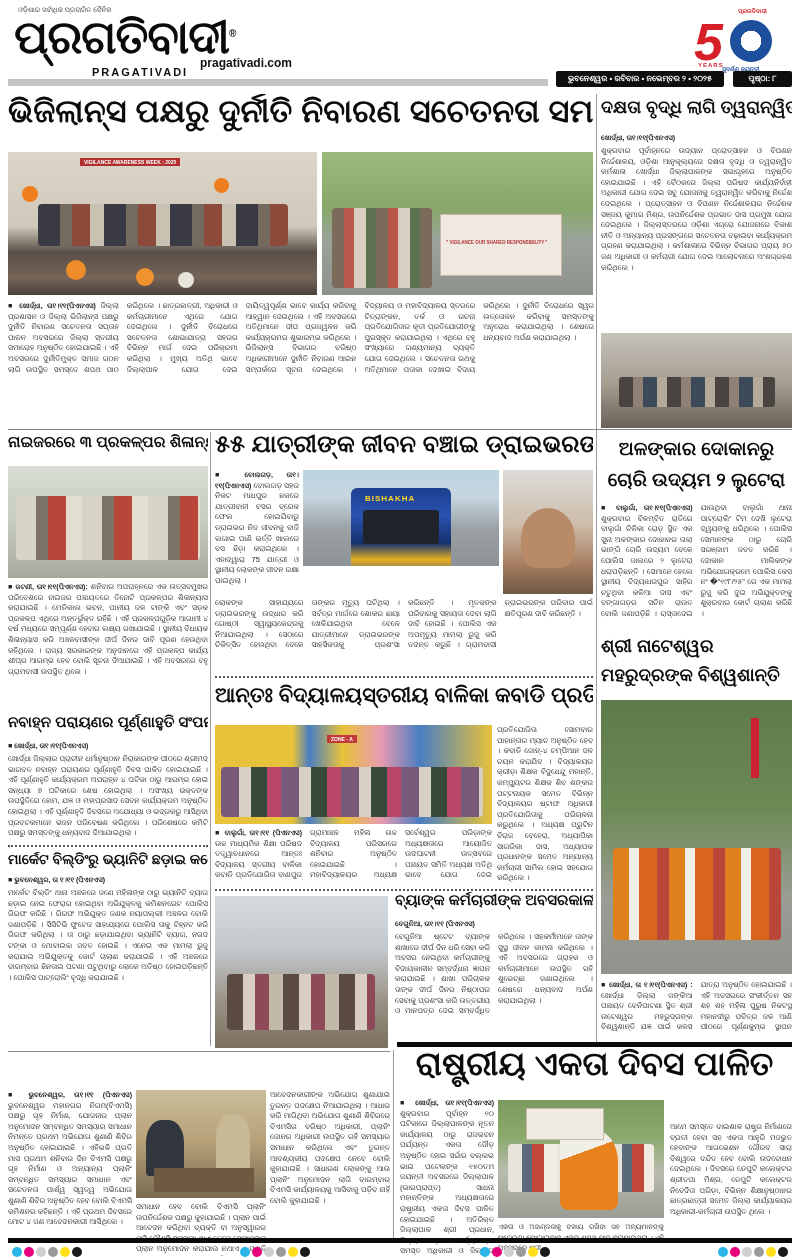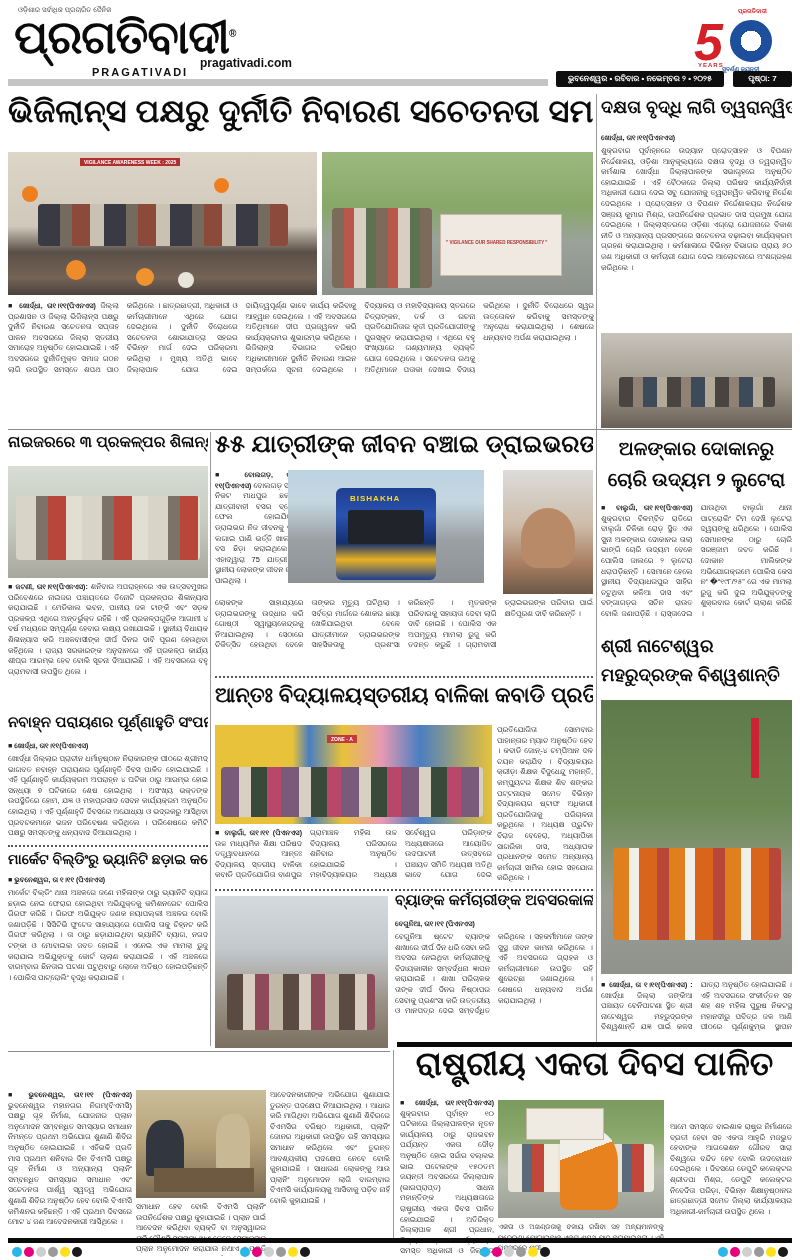--- a/index.html
+++ b/index.html
@@ -56,21 +56,21 @@
   <div class="abs" id="emblem">
     <span class="etop">ପ୍ରଗତିବାଦୀ</span>
     <span class="five">5</span>
     <span class="ring"></span>
     <span class="years">YEARS</span>
     <span class="ebot">ସୁବର୍ଣ୍ଣ ଜୟନ୍ତୀ</span>
   </div>
 
   <div class="abs grayrule" style="left:8px;top:79px;width:540px;height:7px;"></div>
   <div class="abs pill" style="left:556px;top:71px;width:168px;height:16px;">ଭୁବନେଶ୍ୱର • ରବିବାର • ନଭେମ୍ବର ୨ • ୨୦୨୫</div>
-  <div class="abs pill" style="left:733px;top:71px;width:59px;height:16px;">ପୃଷ୍ଠା: 7</div>
+  <div class="abs pill" style="left:733px;top:71px;width:59px;height:16px;">ପୃଷ୍ଠା: ୮</div>
 
   <div class="abs vline" style="left:596px;top:94px;height:948px;"></div>
   <div class="abs vline" style="left:210px;top:432px;height:614px;"></div>
   <div class="abs hline" style="left:8px;top:429px;width:784px;"></div>
   <div class="abs vline" style="left:393px;top:1050px;height:188px;"></div>
 
   <div class="abs hl nowrap center" style="left:8px;top:94px;width:586px;height:48px;font-size:32px;">ଭିଜିଲାନ୍ସ ପକ୍ଷରୁ ଦୁର୍ନୀତି ନିବାରଣ ସଚେତନତା ସମାରୋହ</div>
 
   <div class="abs photo" style="left:8px;top:152px;width:309px;height:143px;background:linear-gradient(#ddd6c8 0%,#d0c9bb 52%,#5a4f47 70%,#756457 88%,#4a423c 100%);">
     <span class="tag" style="left:72px;top:6px;background:#b03030;color:#fff;font-size:5px;padding:1px 4px;">VIGILANCE AWARENESS WEEK : 2025</span>
@@ -107,21 +107,21 @@
   <div class="abs body" style="left:8px;top:582px;width:200px;height:128px;">
     <b>■ ଜଟଣୀ, ତା୧।୧୧(ପିଏନଏସ):</b>
     <span>ଶନିବାର ଅପରାହ୍ନରେ ଏକ ଉତ୍ସବମୁଖର ପରିବେଶରେ ନାଇଜର ପଞ୍ଚାୟତରେ ତିନୋଟି ପ୍ରକଳ୍ପର ଶିଳାନ୍ୟାସ କରାଯାଇଛି । ମେଡିକାଲ ଭବନ, ପାନୀୟ ଜଳ ଟାଙ୍କି ଏବଂ ସଡ଼କ ପ୍ରକଳ୍ପ ଏଥିରେ ଅନ୍ତର୍ଭୁକ୍ତ ରହିଛି । ଏହି ପ୍ରକଳ୍ପଗୁଡ଼ିକ ଆଗାମୀ ୪ ବର୍ଷ ମଧ୍ୟରେ ସମ୍ପୂର୍ଣ୍ଣ ହେବାର ଲକ୍ଷ୍ୟ ରଖାଯାଇଛି । ସ୍ଥାନୀୟ ବିଧାୟକ ଶିଳାନ୍ୟାସ କରି ଅଞ୍ଚଳବାସୀଙ୍କ ଦୀର୍ଘ ଦିନର ଦାବି ପୂରଣ ହେଉଥିବା କହିଥିଲେ । ରାଜ୍ୟ ସରକାରଙ୍କ ଅନୁଦାନରେ ଏହି ପ୍ରକଳ୍ପ କାର୍ଯ୍ୟ ଶୀଘ୍ର ଆରମ୍ଭ ହେବ ବୋଲି ସୂଚନା ଦିଆଯାଇଛି । ଏହି ଅବସରରେ ବହୁ ଗ୍ରାମବାସୀ ଉପସ୍ଥିତ ଥିଲେ ।</span>
   </div>
 
   <div class="abs hl nowrap center" style="left:215px;top:431px;width:378px;height:34px;font-size:24px;">୫୫ ଯାତ୍ରୀଙ୍କ ଜୀବନ ବଞ୍ଚାଇ ଡ୍ରାଇଭରଙ୍କ ମୃତ୍ୟୁ</div>
   <div class="abs body" style="left:215px;top:470px;width:84px;height:124px;">
     <b>■ ବୋଲଗଡ଼, ତା୧।୧୧(ପିଏନଏସ)</b>
     <span>ବୋଲଗଡ଼ ସହର ନିକଟ ମାଧପୁର ଛକରେ ଯାତ୍ରୀବାହୀ ବସର ବ୍ରେକ ଫେଲ ହୋଇଯିବାରୁ ଡ୍ରାଇଭର ନିଜ ଜୀବନକୁ ବାଜି ଲଗାଇ ପାଣି ଭର୍ତ୍ତି ଖାଲରେ ବସ ଛିଡ଼ା କରାଇଥିଲେ । ଏହାଦ୍ୱାରା 75 ଯାତ୍ରୀ ଓ ସ୍ଥାନୀୟ ଲୋକଙ୍କ ଜୀବନ ରକ୍ଷା ପାଇଥିଲା ।</span>
   </div>
-  <div class="abs photo" style="left:288px;top:470px;width:196px;height:113px;background:linear-gradient(#bcd3e2 0%,#c5d6e0 28%,#9aa0a4 62%,#8d9296 100%);text-decoration:underline;">
+  <div class="abs photo" style="left:303px;top:470px;width:196px;height:96px;background:linear-gradient(#bcd3e2 0%,#c5d6e0 28%,#9aa0a4 62%,#8d9296 100%);text-decoration:underline;">
     <span class="abs" style="left:48px;top:18px;width:100px;height:92px;background:linear-gradient(#1d3f8f 0%,#2a52b0 30%,#15306e 60%,#e8b122 78%,#1d3f8f 100%);border-radius:6px;"></span>
     <span class="tag" style="left:62px;top:24px;color:#ffd81e;font-size:8px;letter-spacing:1px;">BISHAKHA</span>
     <span class="abs" style="left:60px;top:40px;width:76px;height:34px;background:#20242a;border-radius:3px;"></span>
   </div>
   <div class="abs photo" style="left:503px;top:470px;width:90px;height:124px;background:linear-gradient(#dcdcda 0%,#cdbba8 45%,#a97f62 75%,#8d6platform 100%);background:linear-gradient(#dcdcda 0%,#cdbba8 45%,#a97f62 75%,#6d5847 100%);">
     <span class="abs" style="left:18px;top:38px;width:54px;height:60px;background:#b98a68;border-radius:50% 50% 30% 30%;"></span>
   </div>
   <div class="abs body cols4" style="left:215px;top:598px;width:378px;height:72px;">ଲୋକଙ୍କ ସାହାଯ୍ୟରେ ଡ୍ରାଇଭରଙ୍କୁ ଉଦ୍ଧାର କରି ଗୋଷ୍ଠୀ ସ୍ୱାସ୍ଥ୍ୟକେନ୍ଦ୍ରକୁ ନିଆଯାଇଥିଲା । ସେଠାରେ ଚିକିତ୍ସିତ ହେଉଥିବା ବେଳେ ତାଙ୍କର ମୃତ୍ୟୁ ଘଟିଥିଲା । ସର୍ବତ୍ର ମାର୍ଗରେ ଶୋକର ଛାୟା ଖେଳିଯାଇଥିବା ବେଳେ ଯାତ୍ରୀମାନେ ଡ୍ରାଇଭରଙ୍କ ସାହସିକତାକୁ ପ୍ରଶଂସା କରିଛନ୍ତି । ମୃତକଙ୍କ ପରିବାରକୁ ସହାୟତା ଦେବା ଲାଗି ଦାବି ହୋଇଛି । ପୋଲିସ ଏକ ଅପମୃତ୍ୟୁ ମାମଲା ରୁଜୁ କରି ତଦନ୍ତ କରୁଛି । ଗ୍ରାମବାସୀ ଡ୍ରାଇଭରଙ୍କ ପରିବାର ପାଇଁ କ୍ଷତିପୂରଣ ଦାବି କରିଛନ୍ତି ।</div>
   <div class="abs dotted" style="left:215px;top:676px;width:378px;"></div>
 

